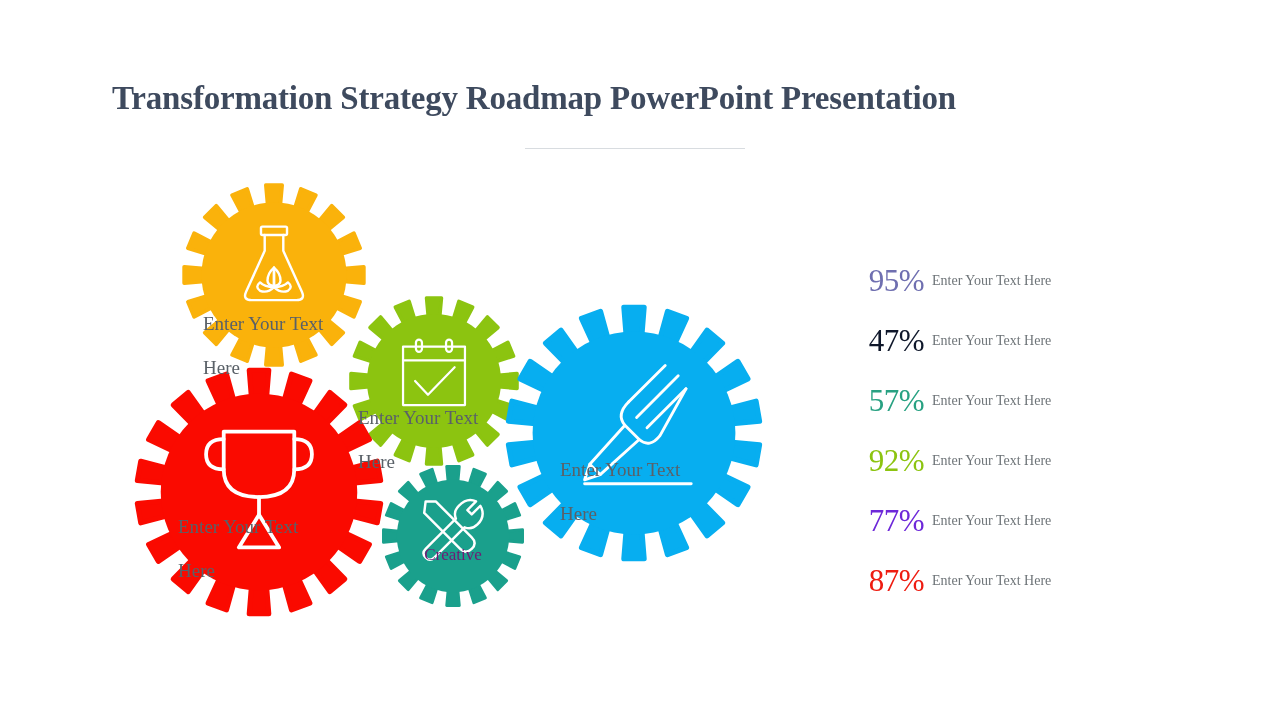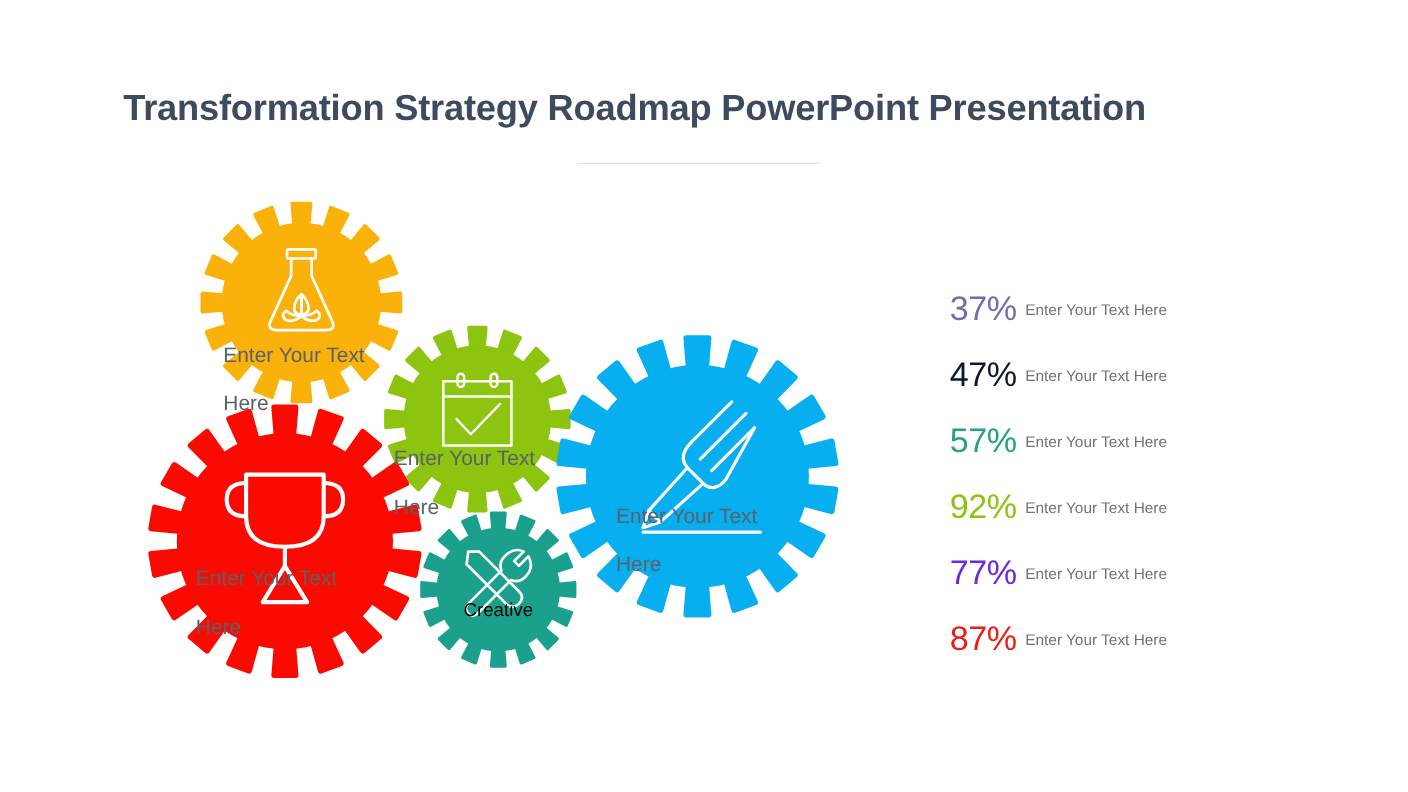--- a/index.html
+++ b/index.html
@@ -14,20 +14,21 @@
     overflow: hidden;
     position: relative;
   }
 
   #slide {
     position: absolute;
     left: 0; top: 0;
     width: 1280px;
     height: 720px;
     background: #ffffff;
+    font-family: Liberation Serif, serif;
   }
 
   
   #slide-title {
     position: absolute;
     left: 112px;
     top: 54px;
     width: 1080px;
     font-size: 33px;
     font-weight: bold;
@@ -65,21 +66,21 @@
   .gear-label {
     position: absolute;
     color: #5A6168;
     font-size: 19px;
     line-height: 44px;
     text-align: left;
     pointer-events: none;
     white-space: normal;
   }
   .gear-label.on-gear {
-    color: #000000;
+    color: #701a75;
     text-align: center;
   }
 
   
   #gear-orange  { left: 181px; top: 182px; }
   #gear-green   { left: 348px; top: 295px; }
   #gear-blue    { left: 504px; top: 303px; }
   #gear-red     { left: 133px; top: 366px; }
   #gear-teal    { left: 381px; top: 464px; }
 
@@ -291,21 +292,21 @@
 
     <div class="gear-label" id="label-orange">Enter Your Text Here</div>
     <div class="gear-label" id="label-green">Enter Your Text Here</div>
     <div class="gear-label" id="label-blue">Enter Your Text Here</div>
     <div class="gear-label" id="label-red">Enter Your Text Here</div>
     <div class="gear-label on-gear" id="label-teal">Creative</div>
   </div>
 
   <div id="percent-list">
       <div class="percent-row">
-        <div class="percent-value" style="color: rgb(111, 111, 176);">37%</div>
+        <div class="percent-value" style="color: rgb(111, 111, 176);">95%</div>
         <div class="percent-caption">Enter Your Text Here</div>
       </div>
       <div class="percent-row">
         <div class="percent-value" style="color: #0f172a;">47%</div>
         <div class="percent-caption">Enter Your Text Here</div>
       </div>
       <div class="percent-row">
         <div class="percent-value" style="color: rgb(40, 161, 130);">57%</div>
         <div class="percent-caption">Enter Your Text Here</div>
       </div>

